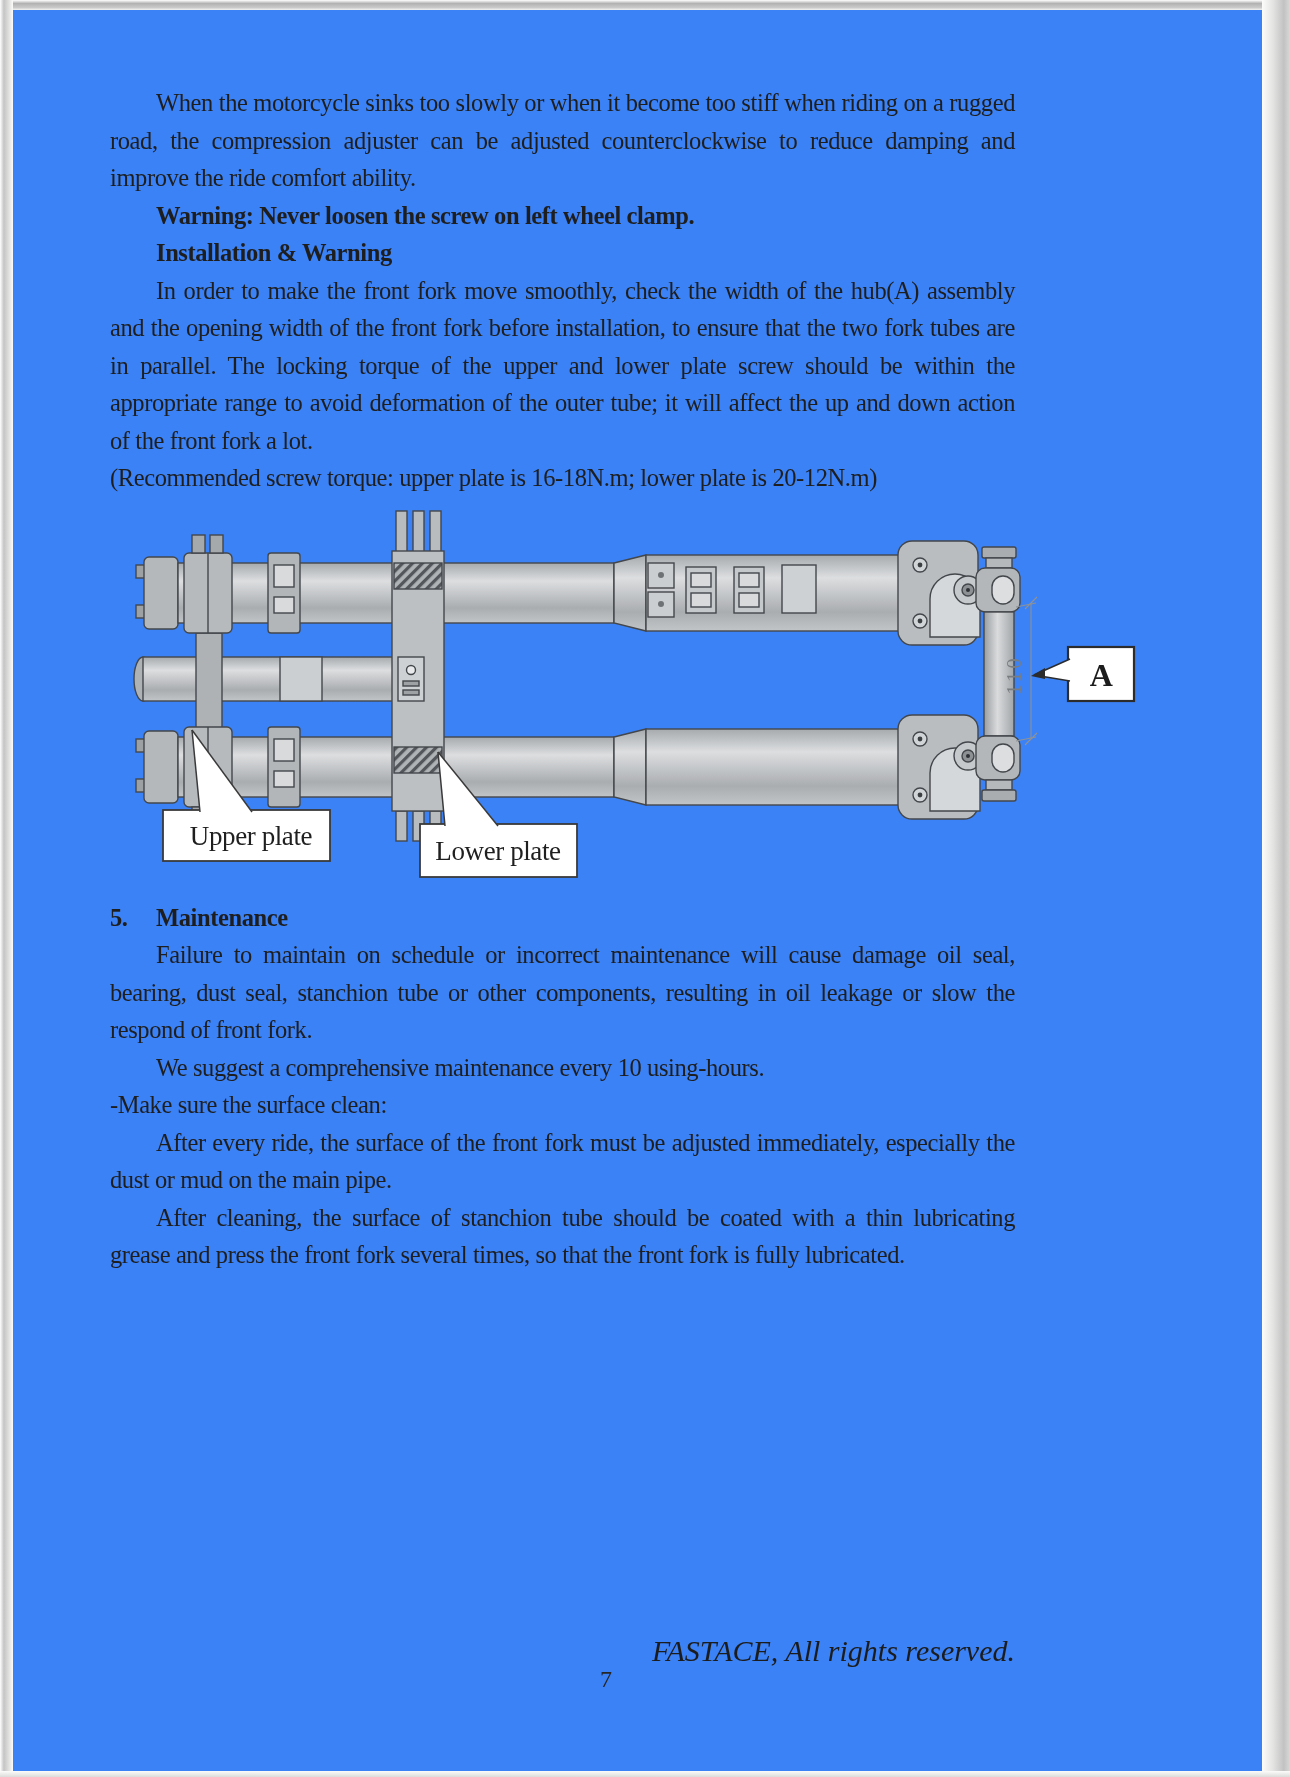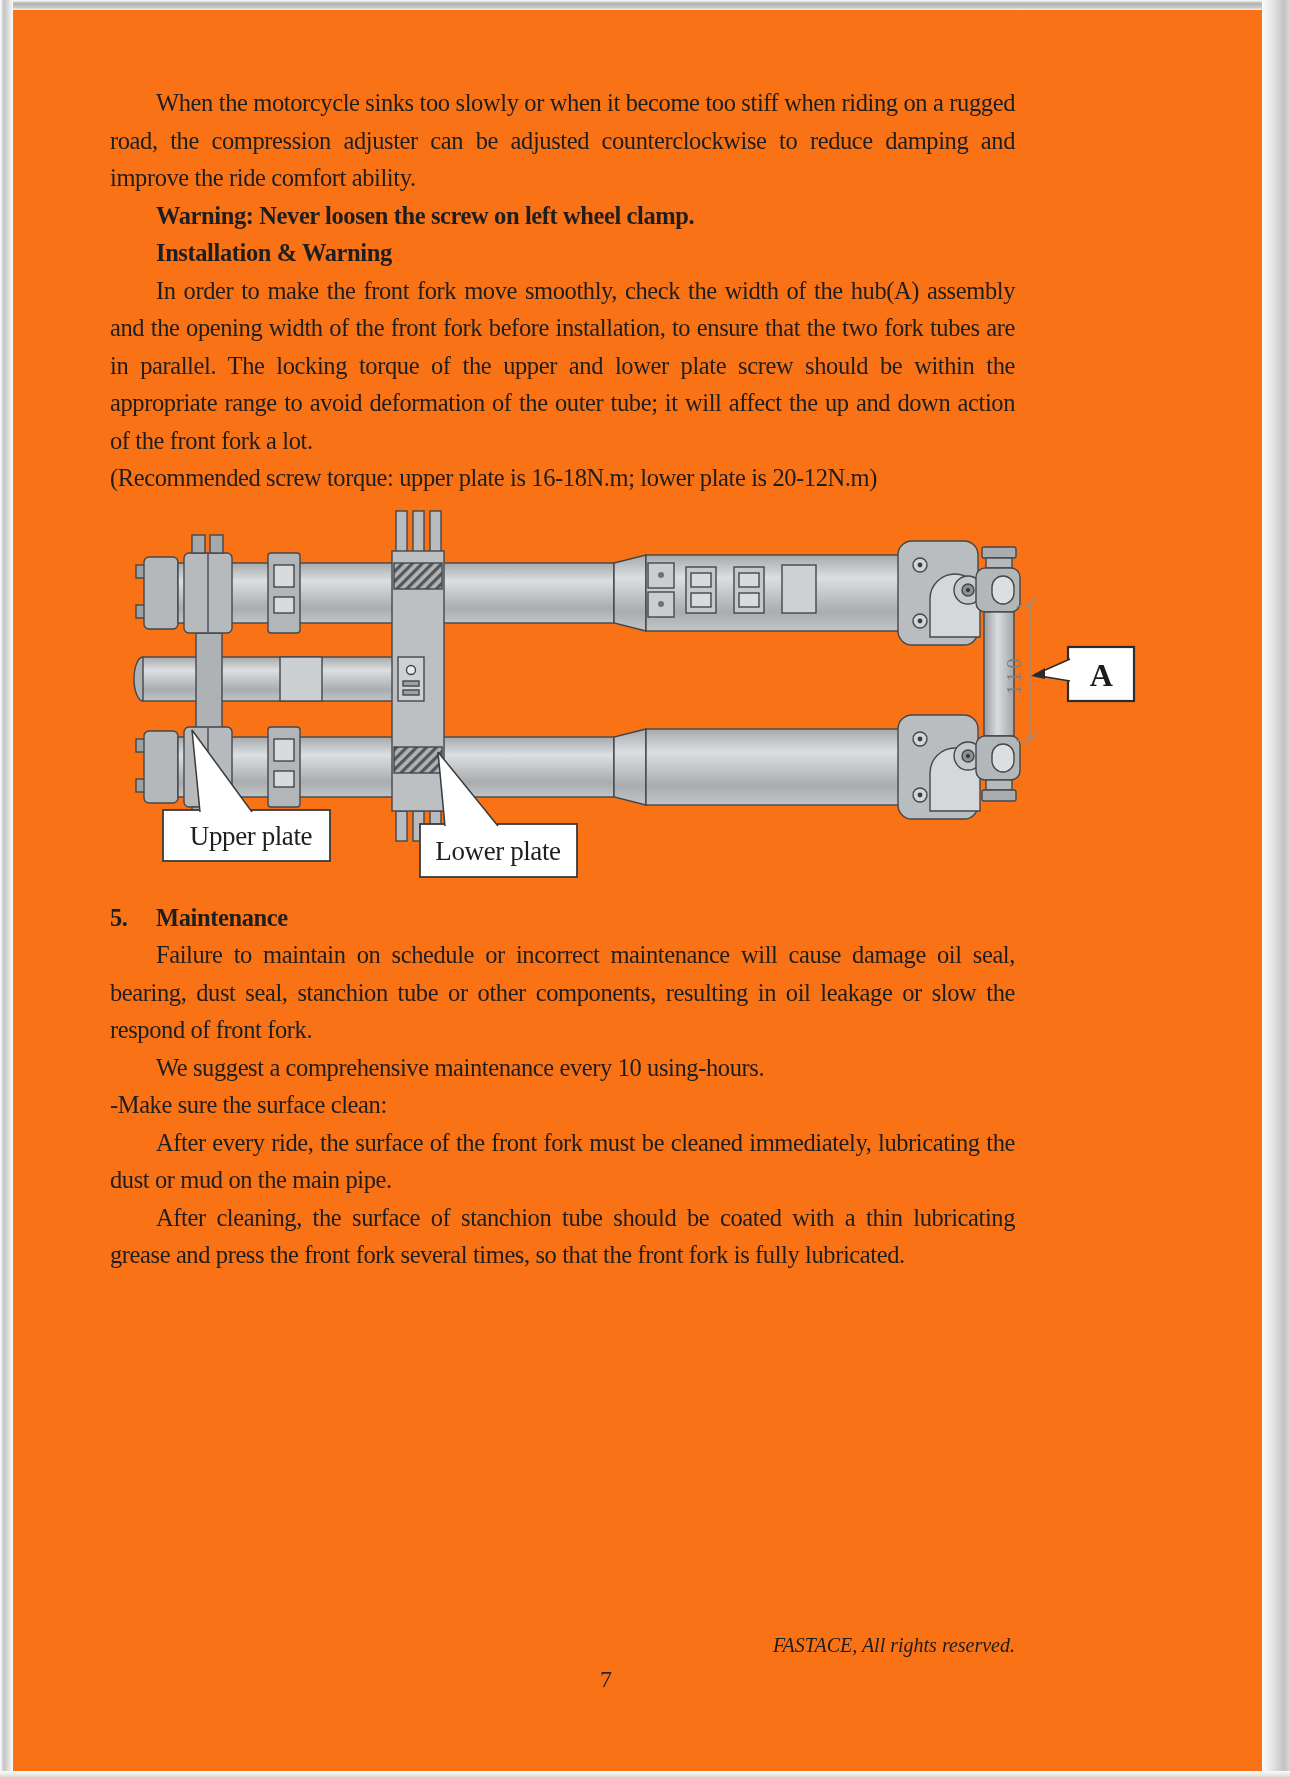--- a/index.html
+++ b/index.html
@@ -1,39 +1,39 @@
 <!DOCTYPE html>
 <html><head>
 <meta charset="utf-8">
 <style>
   html,body{margin:0;padding:0;background:#e8e8e8;}
   .page{
     position:relative;width:1290px;height:1777px;margin:0 auto;
-    background:#f97316;overflow:hidden;
+    background:#3b82f6;overflow:hidden;
     font-family:"Liberation Serif", serif;color:#1e1e1e;
   }
   .content{
     padding:84px 275px 0 110px;
     font-size:24.5px;line-height:37.5px;letter-spacing:-0.4px;
     text-align:justify;
   }
   .content p{margin:0;}
   .indent{text-indent:46px;}
   .bold{font-weight:bold;}
   .h-install{margin-top:44px;font-weight:bold;text-indent:46px;text-align:left;}
   .h-maint{margin-top:8px;font-weight:bold;display:flex;text-align:left;}
   .h-maint .num{width:46px;flex:0 0 auto;}
   .noindent{text-indent:0;}
   .figure{
     position:relative;width:1010px;height:390px;
     margin:10px 0 2px 20px;
   }
   .footer-copyright{
     position:absolute;top:1634px;right:275px;
-    font-size:20px;font-style:italic;letter-spacing:0;color:#1c1c1c;
+    font-size:30px;font-style:italic;letter-spacing:0;color:#1c1c1c;
   }
   .footer-pageno{
     position:absolute;top:1666px;left:600px;
     font-size:24px;color:#262626;
   }
   
   .edge{position:absolute;pointer-events:none;}
   .edge-top{top:0;left:0;width:1290px;height:10px;
     background:linear-gradient(to bottom,#ffffff 0%,#b2b2b2 35%,#c9c9c9 75%,#f3f3f2 100%);}
   .edge-left{top:0;left:0;width:13px;height:1777px;
@@ -218,21 +218,21 @@
       </svg>
     </div>
 
     <p class="h-maint">
       <span class="num">5.</span>
       <span>Maintenance</span>
     </p>
     <p class="indent">Failure to maintain on schedule or incorrect maintenance will cause damage oil seal, bearing, dust seal, stanchion tube or other components, resulting in oil leakage or slow the respond of front fork.</p>
     <p class="indent">We suggest a comprehensive maintenance every 10 using-hours.</p>
     <p class="noindent">-Make sure the surface clean:</p>
-    <p class="indent">After every ride, the surface of the front fork must be cleaned immediately, lubricating the dust or mud on the main pipe.</p>
+    <p class="indent">After every ride, the surface of the front fork must be adjusted immediately, especially the dust or mud on the main pipe.</p>
     <p class="indent">After cleaning, the surface of stanchion tube should be coated with a thin lubricating grease and press the front fork several times, so that the front fork is fully lubricated.</p>
   </div>
 
   <div class="footer-copyright">FASTACE, All rights reserved.</div>
   <div class="footer-pageno">7</div>
 
   <div class="edge edge-top"></div>
   <div class="edge edge-left"></div>
   <div class="edge edge-right"></div>
   <div class="edge edge-bottom"></div>

